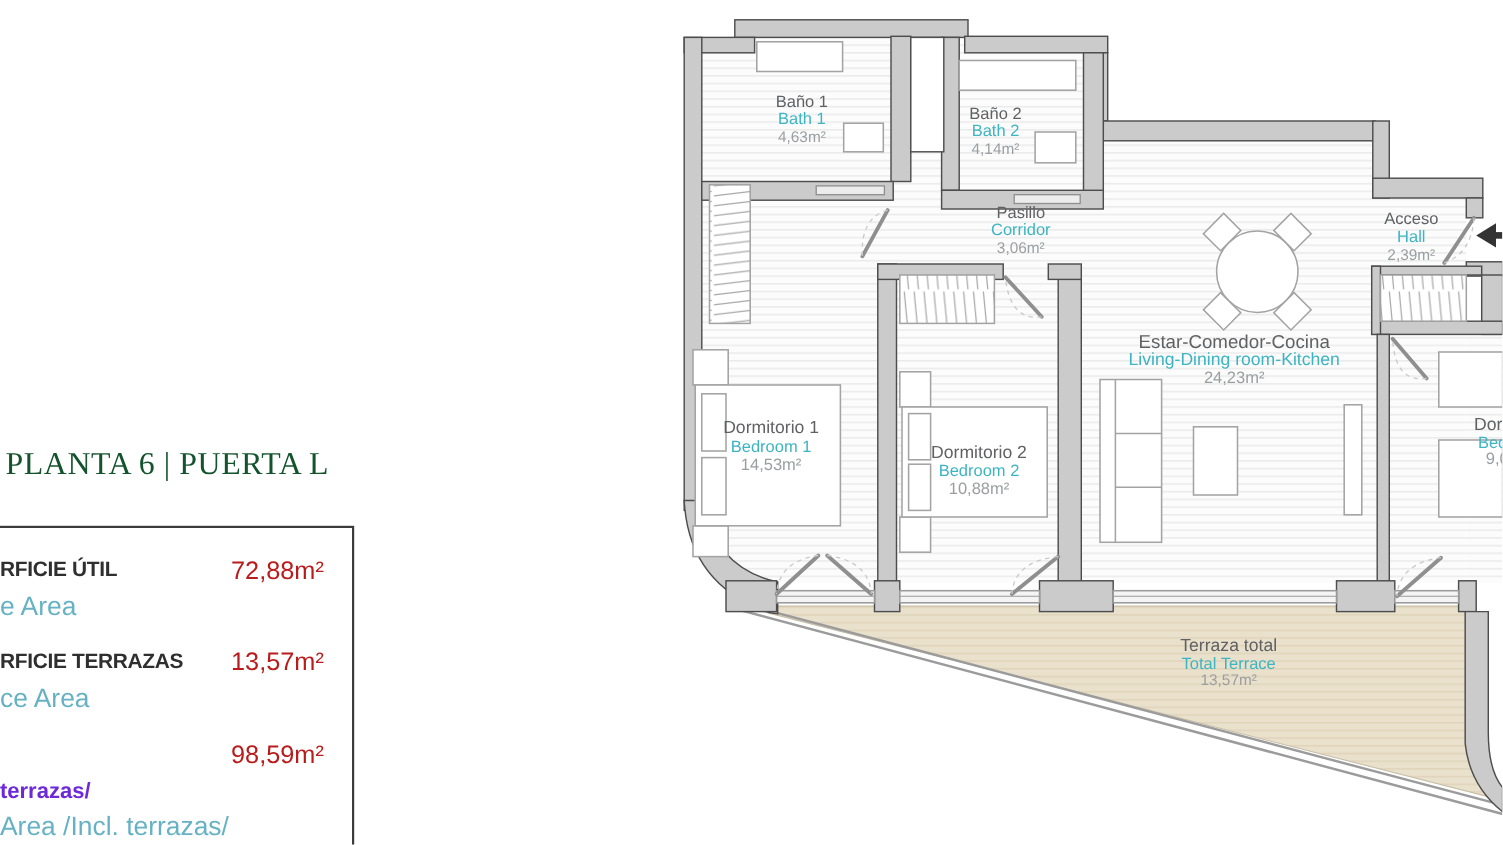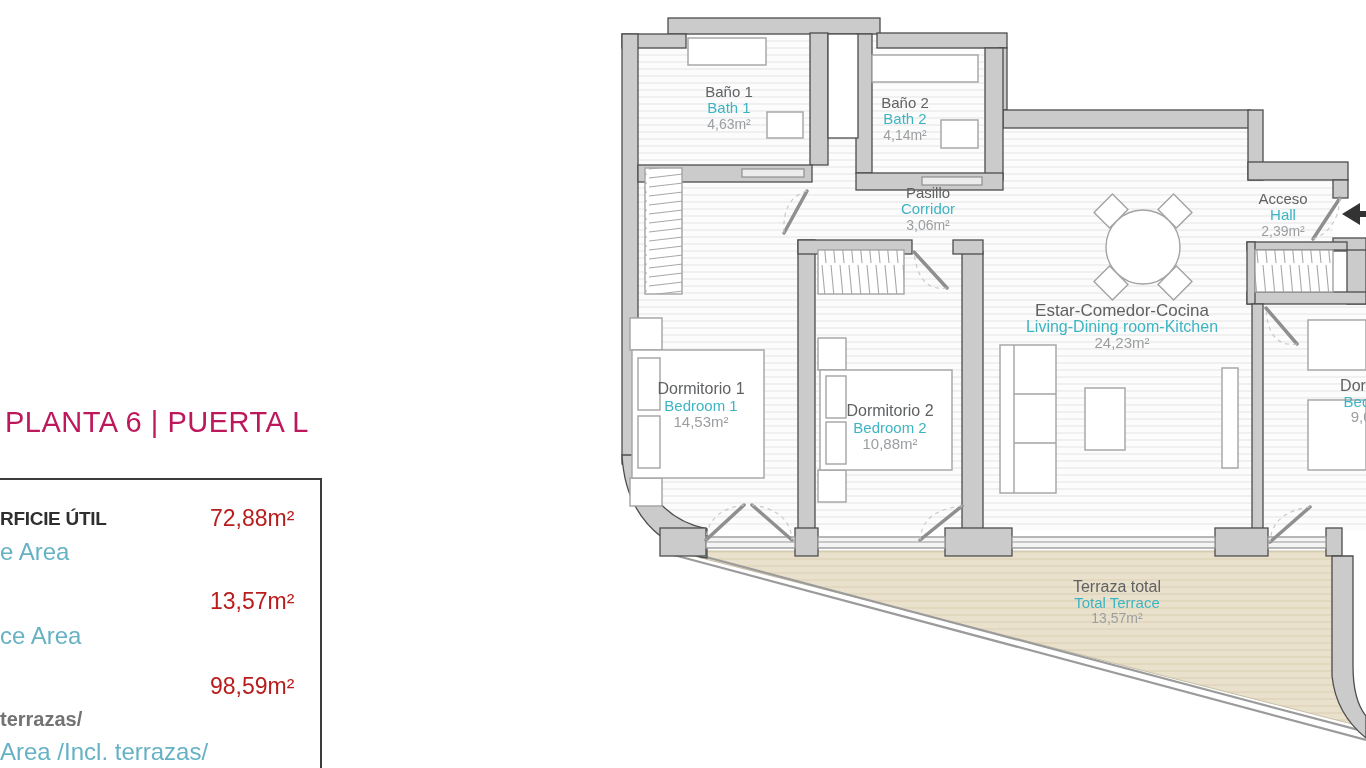--- a/index.html
+++ b/index.html
@@ -4,40 +4,41 @@
 <style>
   html,body{margin:0;padding:0;background:#ffffff;}
   #stage{position:relative;width:1366px;height:768px;overflow:hidden;background:#fff;
          font-family:"Liberation Sans",sans-serif;}
   svg text{font-family:"Liberation Sans",sans-serif;}
   .rname{fill:#5f6163;}
   .ren{fill:#3db4c2;}
   .rarea{fill:#9b9ea0;}
   .fs14{font-size:14px;} .fs15{font-size:15px;} .fs16{font-size:16px;} .fs17{font-size:17px;}
   
-  .panel-title{position:absolute;left:5px;top:406px;font-size:29px;color:#be185d;letter-spacing:.5px;white-space:nowrap;}
+  .panel-title{position:absolute;left:5px;top:406px;font-size:29px;color:#14532d;letter-spacing:.5px;white-space:nowrap;font-family:Liberation Serif, serif;}
   .panel-sub{position:absolute;left:1px;top:438px;font-size:26px;color:#4da3bf;white-space:nowrap;}
   .info-box{position:absolute;left:-40px;top:478px;width:358px;height:310px;border:2px solid #3c3c3c;background:transparent;}
   .row-label{position:absolute;left:0px;font-size:19px;font-weight:700;color:#2f2f2f;white-space:nowrap;letter-spacing:-.3px;text-align:right;}
-  .row-label2{position:absolute;left:0px;font-size:20px;font-weight:700;color:#737373;white-space:nowrap;}
+  .row-label2{position:absolute;left:0px;font-size:20px;font-weight:700;color:#6d28d9;white-space:nowrap;}
   .row-sub{position:absolute;left:0px;font-size:24px;color:#66b2c4;white-space:nowrap;}
   .row-value{position:absolute;left:210px;font-size:23px;color:#b91c1c;white-space:nowrap;}
 </style>
 </head>
 <body>
 
 <div id="stage">
 
   <div class="panel-title">PLANTA 6 | PUERTA L</div>
   <div class="info-box"></div>
 
   <div class="row-label" style="top:508px">RFICIE ÚTIL</div>
   <div class="row-value" style="top:505px">72,88m²</div>
   <div class="row-sub" style="top:538px">e Area</div>
 
+  <div class="row-label" style="top:591px">RFICIE TERRAZAS</div>
   <div class="row-value" style="top:588px">13,57m²</div>
   <div class="row-sub" style="top:622px">ce Area</div>
 
   <div class="row-value" style="top:673px">98,59m²</div>
   <div class="row-label2" style="top:708px">terrazas/</div>
   <div class="row-sub" style="top:738px">Area /Incl. terrazas/</div>
 
   <svg width="1366" height="768" viewBox="0 0 1366 768" style="position:absolute;left:0;top:0">
     <defs>
       <pattern id="floor" width="10" height="7" patternUnits="userSpaceOnUse">

